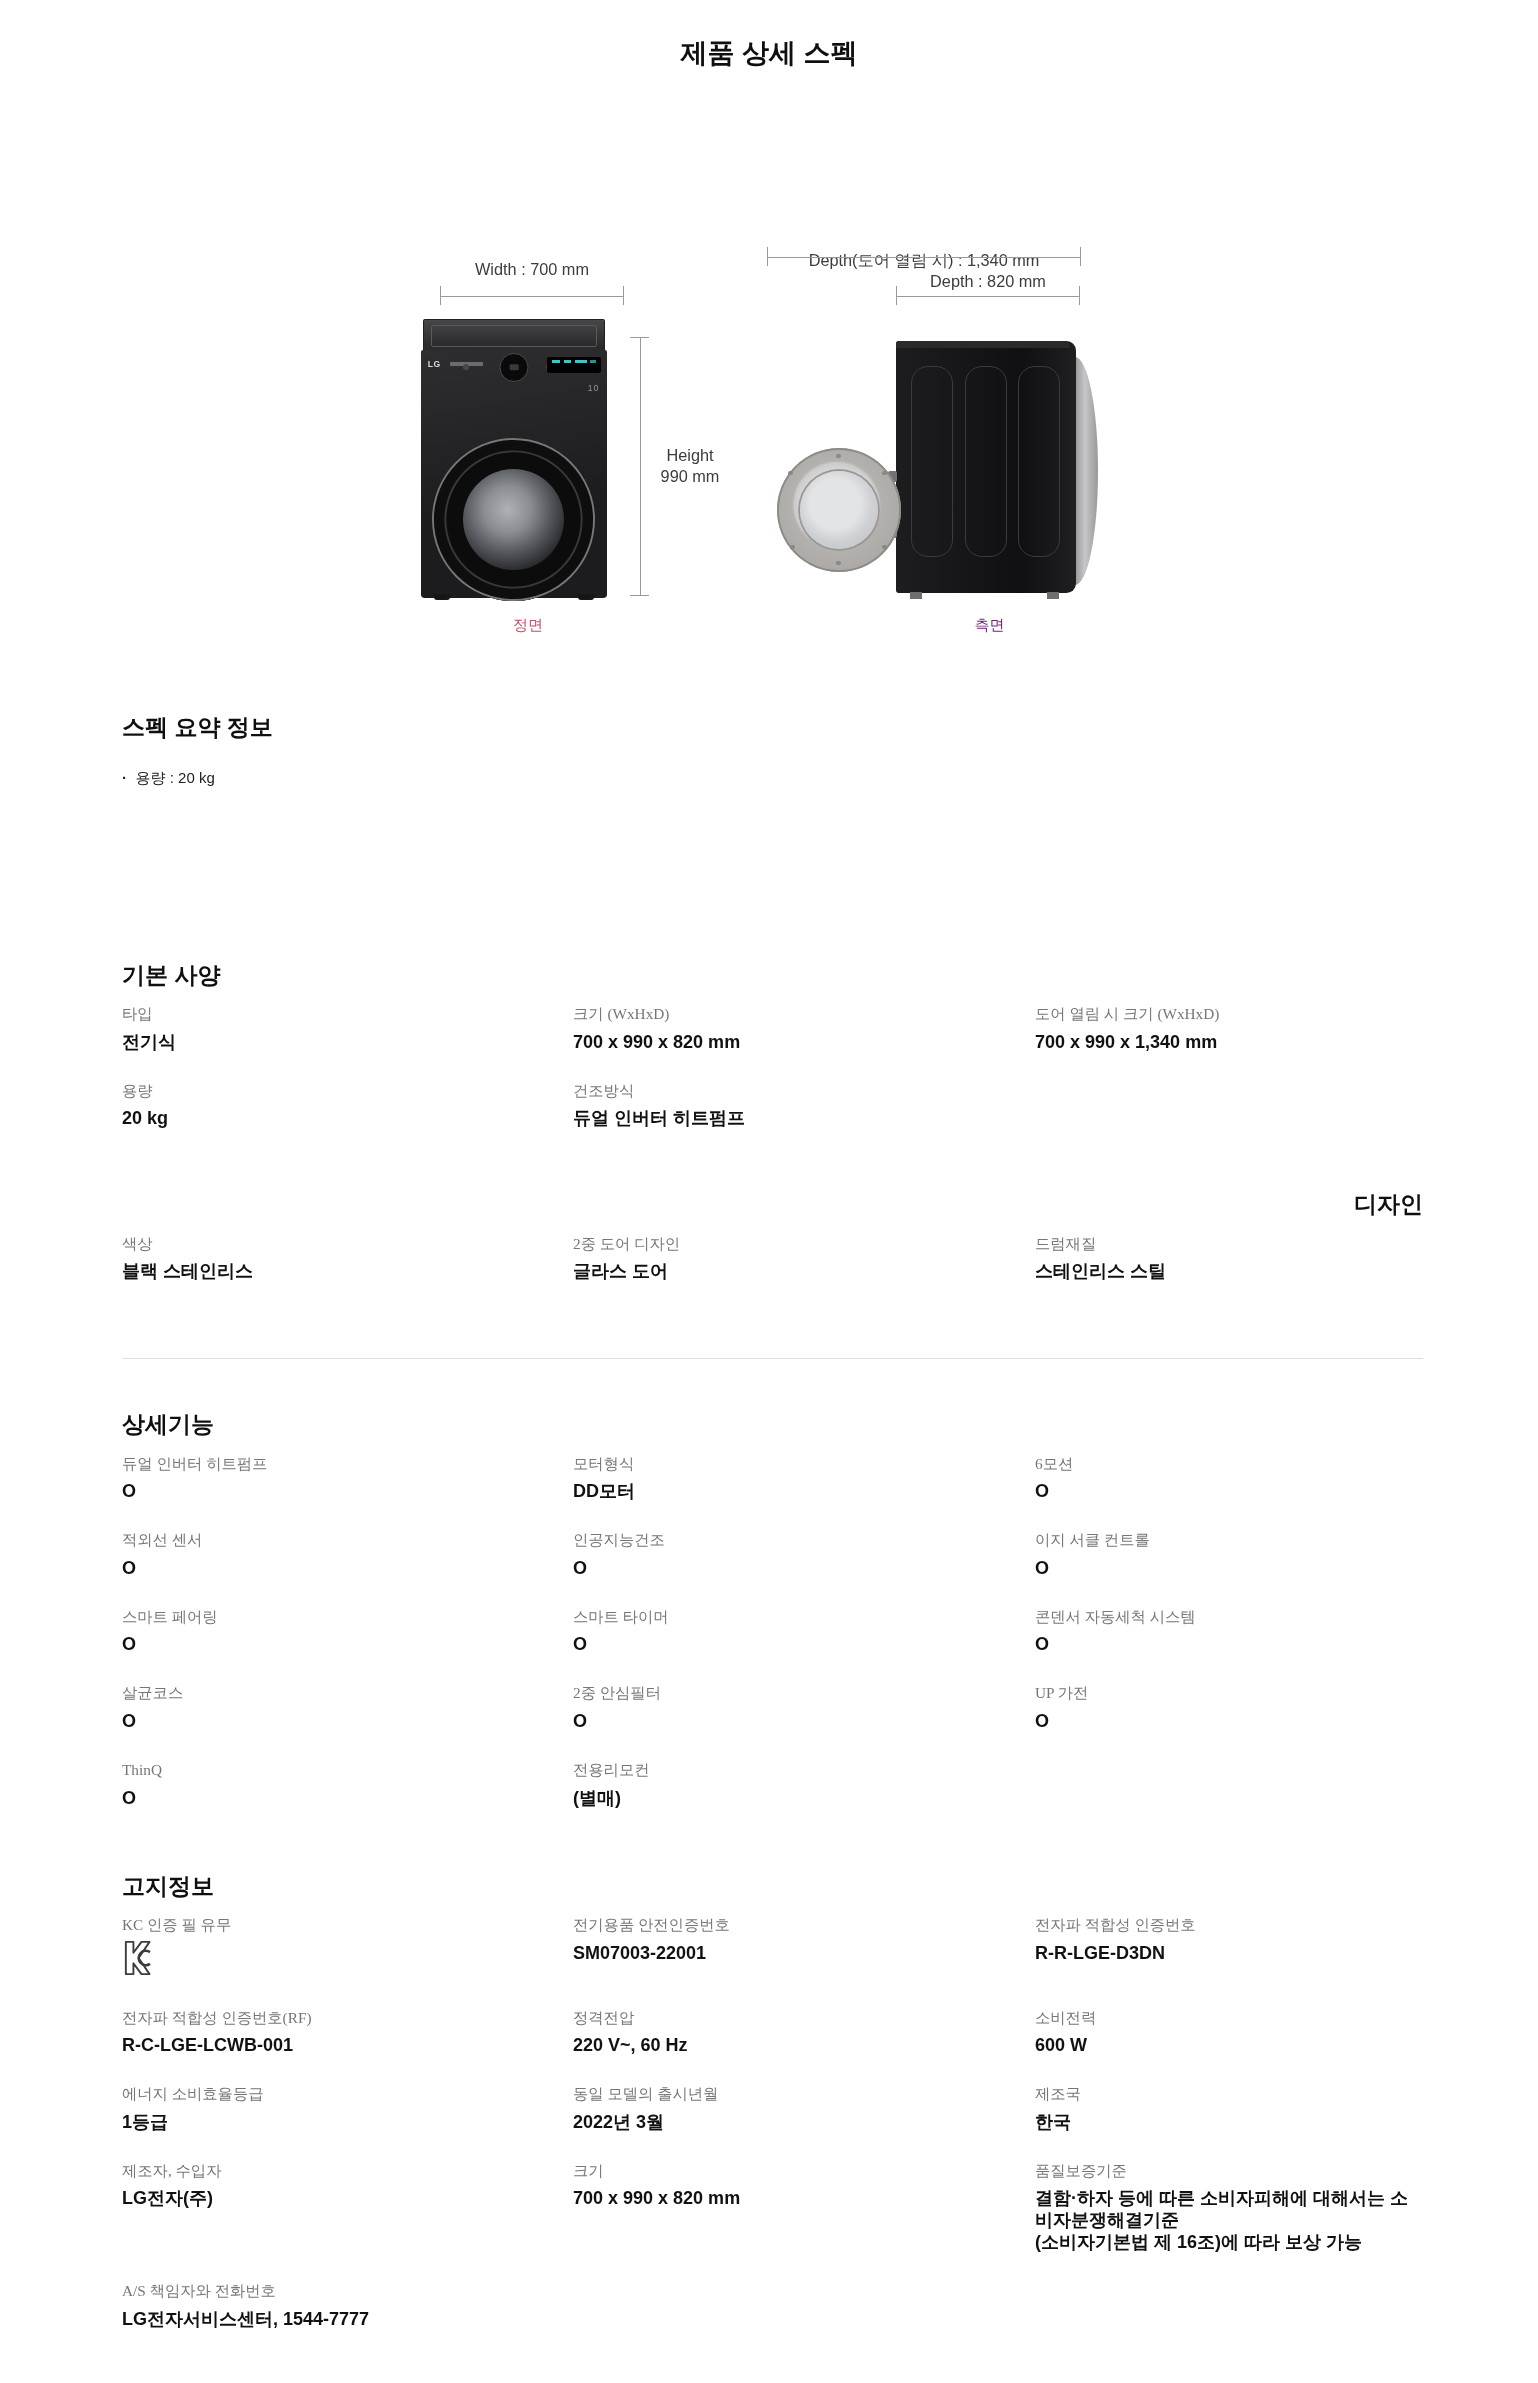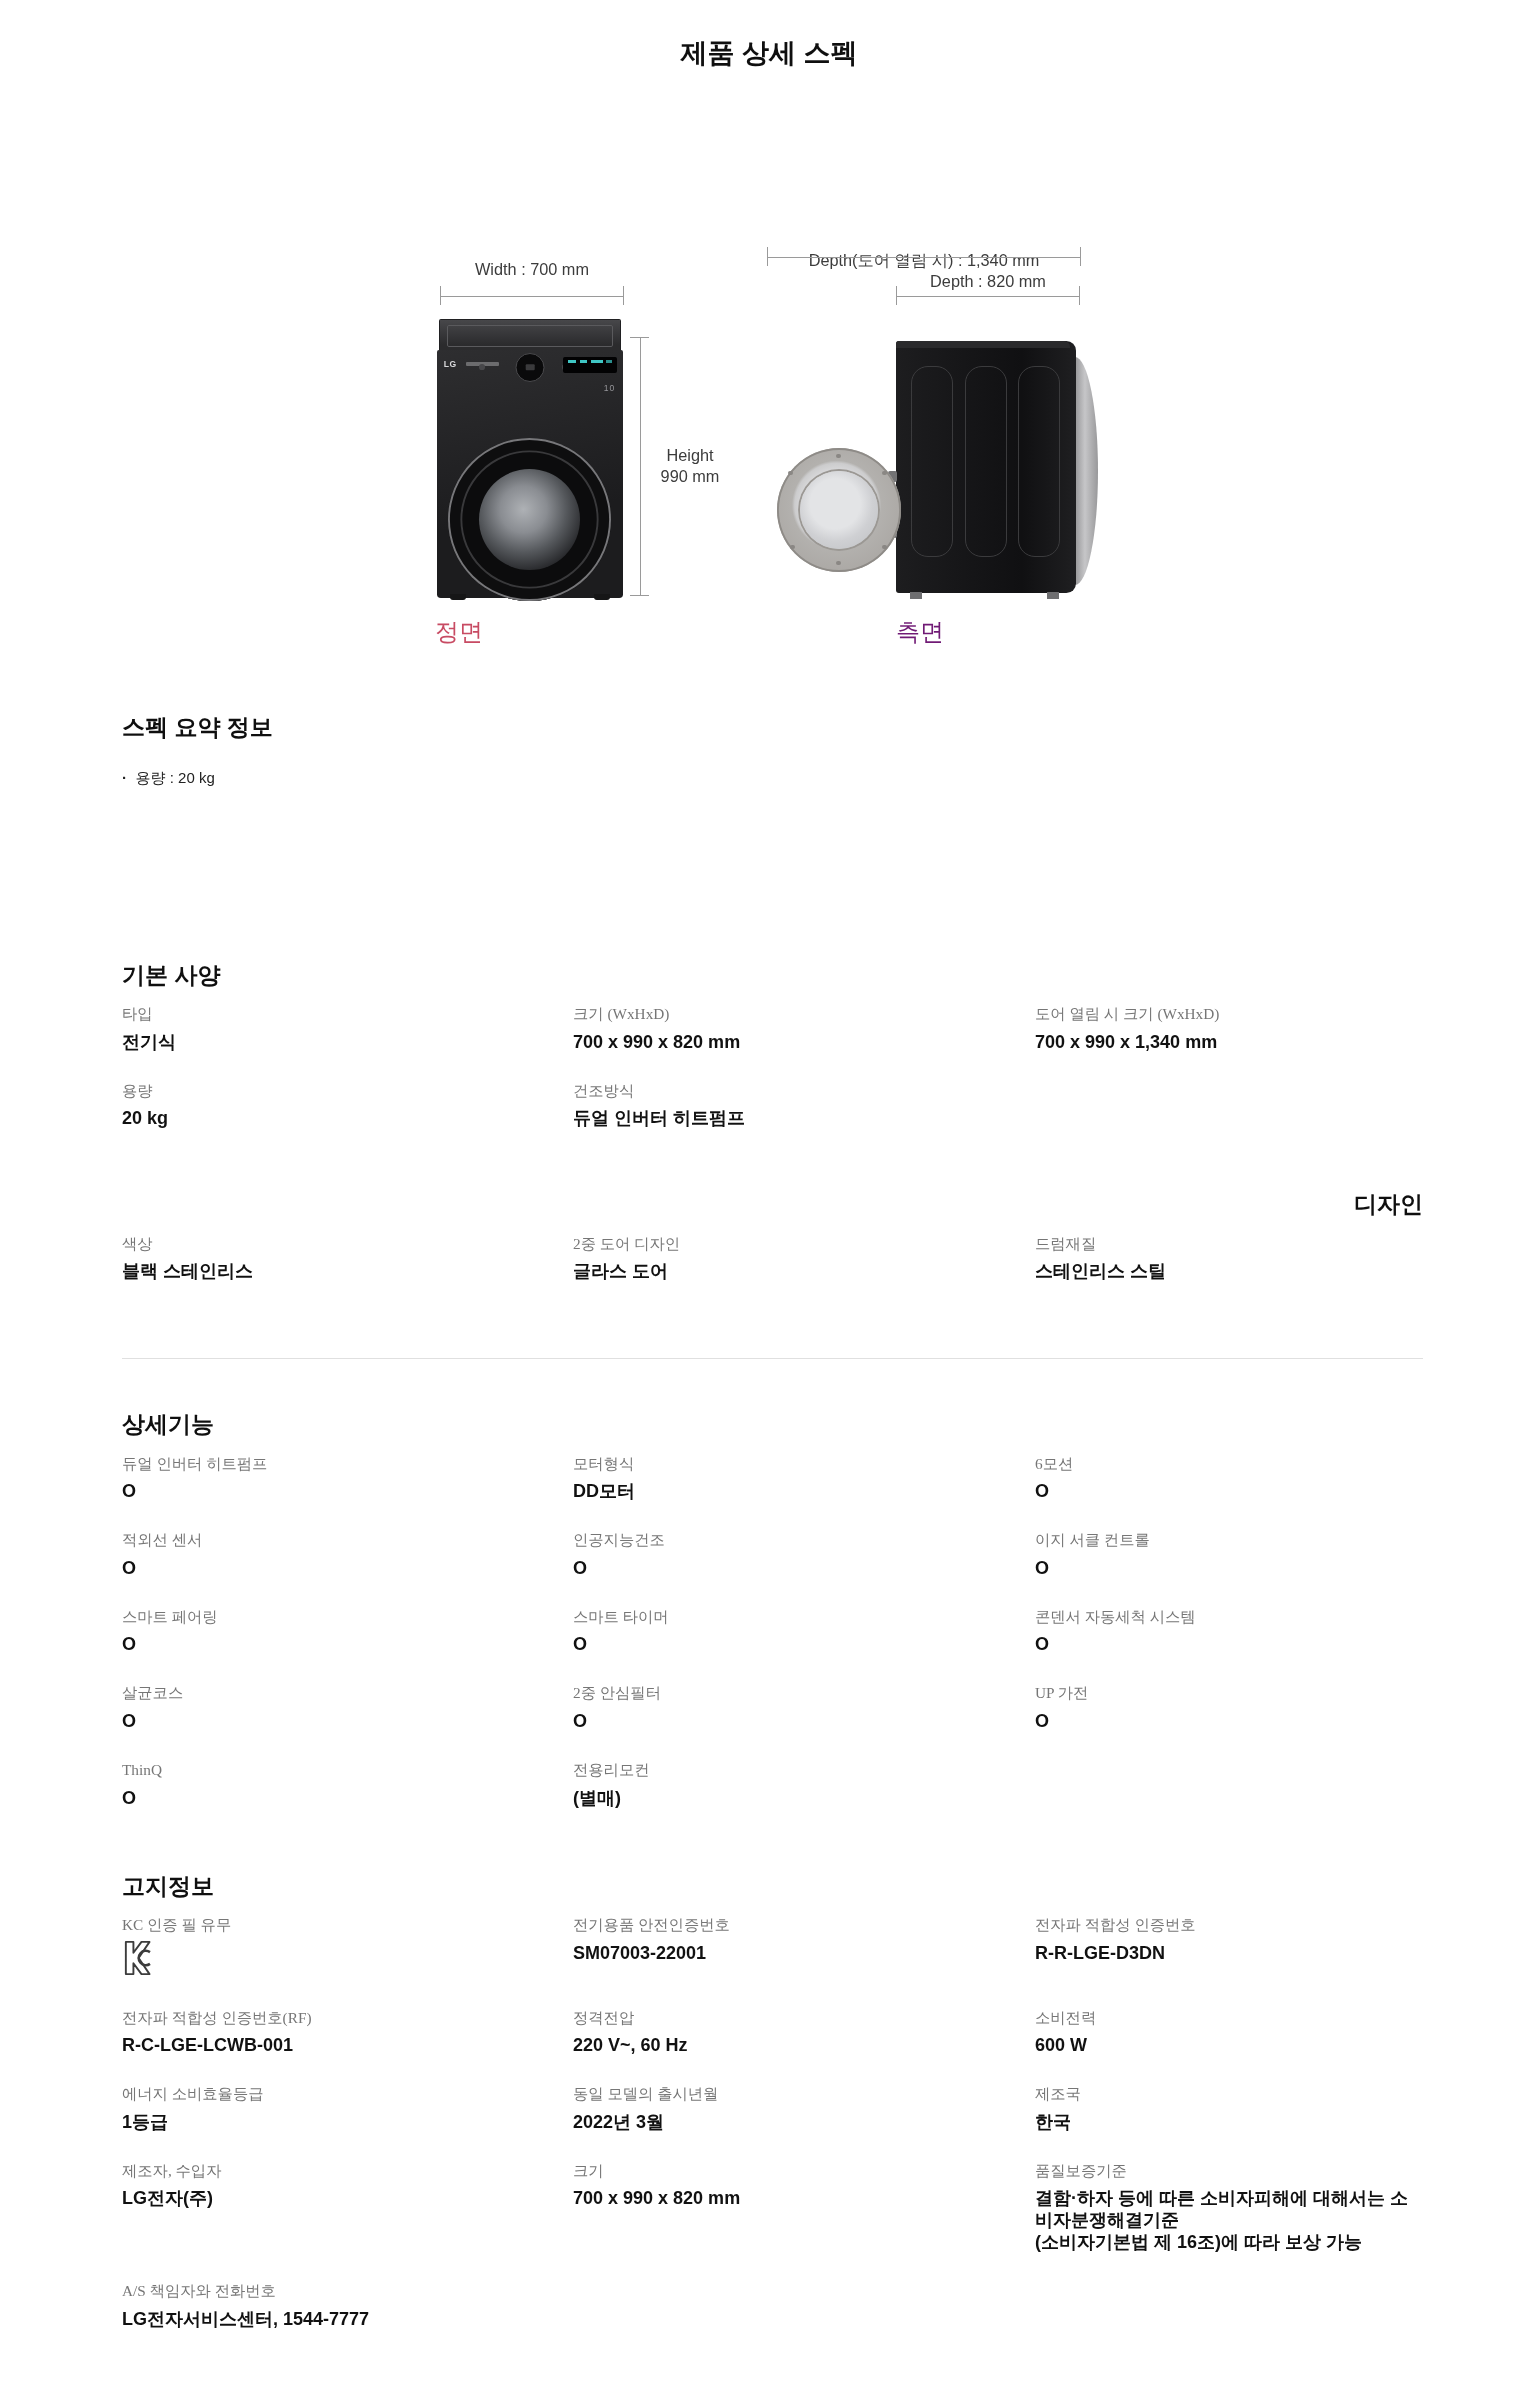--- a/index.html
+++ b/index.html
@@ -23,24 +23,24 @@
   .dim-h { position: absolute; height: 1px; background: #9a9a9a; }
   .dim-h::before, .dim-h::after {
     content: ""; position: absolute; width: 1px; height: 19px; top: -9.6px; background: #9a9a9a;
   }
   .dim-h::before { left: 0; } .dim-h::after { right: 0; }
   .dim-v { position: absolute; width: 1px; background: #9a9a9a; }
   .dim-v::before, .dim-v::after {
     content: ""; position: absolute; height: 1px; width: 19px; left: -9.6px; background: #9a9a9a;
   }
   .dim-v::before { top: 0; } .dim-v::after { bottom: 0; }
-  .caption { position: absolute; font-size: 24px; }
+  .caption { position: absolute; text-align: center; font-size: 15px; }
 
   
-  .fm { position: absolute; left: 437px; top: 249px; width: 186px; height: 283px; }
+  .fm { position: absolute; left: 421px; top: 249px; width: 186px; height: 283px; }
   .fm-top {
     position: absolute; left: 1.9px; right: 1.9px; top: 0; height: 32px;
     background: linear-gradient(#47474a, #2b2b2d 80%);
     border: 1px solid #202022; border-bottom: none; border-radius: 1.9px 1.9px 0 0;
   }
   .fm-top::after {
     content: ""; position: absolute; left: 6.7px; right: 6.7px; top: 4.8px; bottom: 3.8px;
     border: 1px solid #5a5a5d; border-radius: 1.9px;
   }
   .fm-body {

